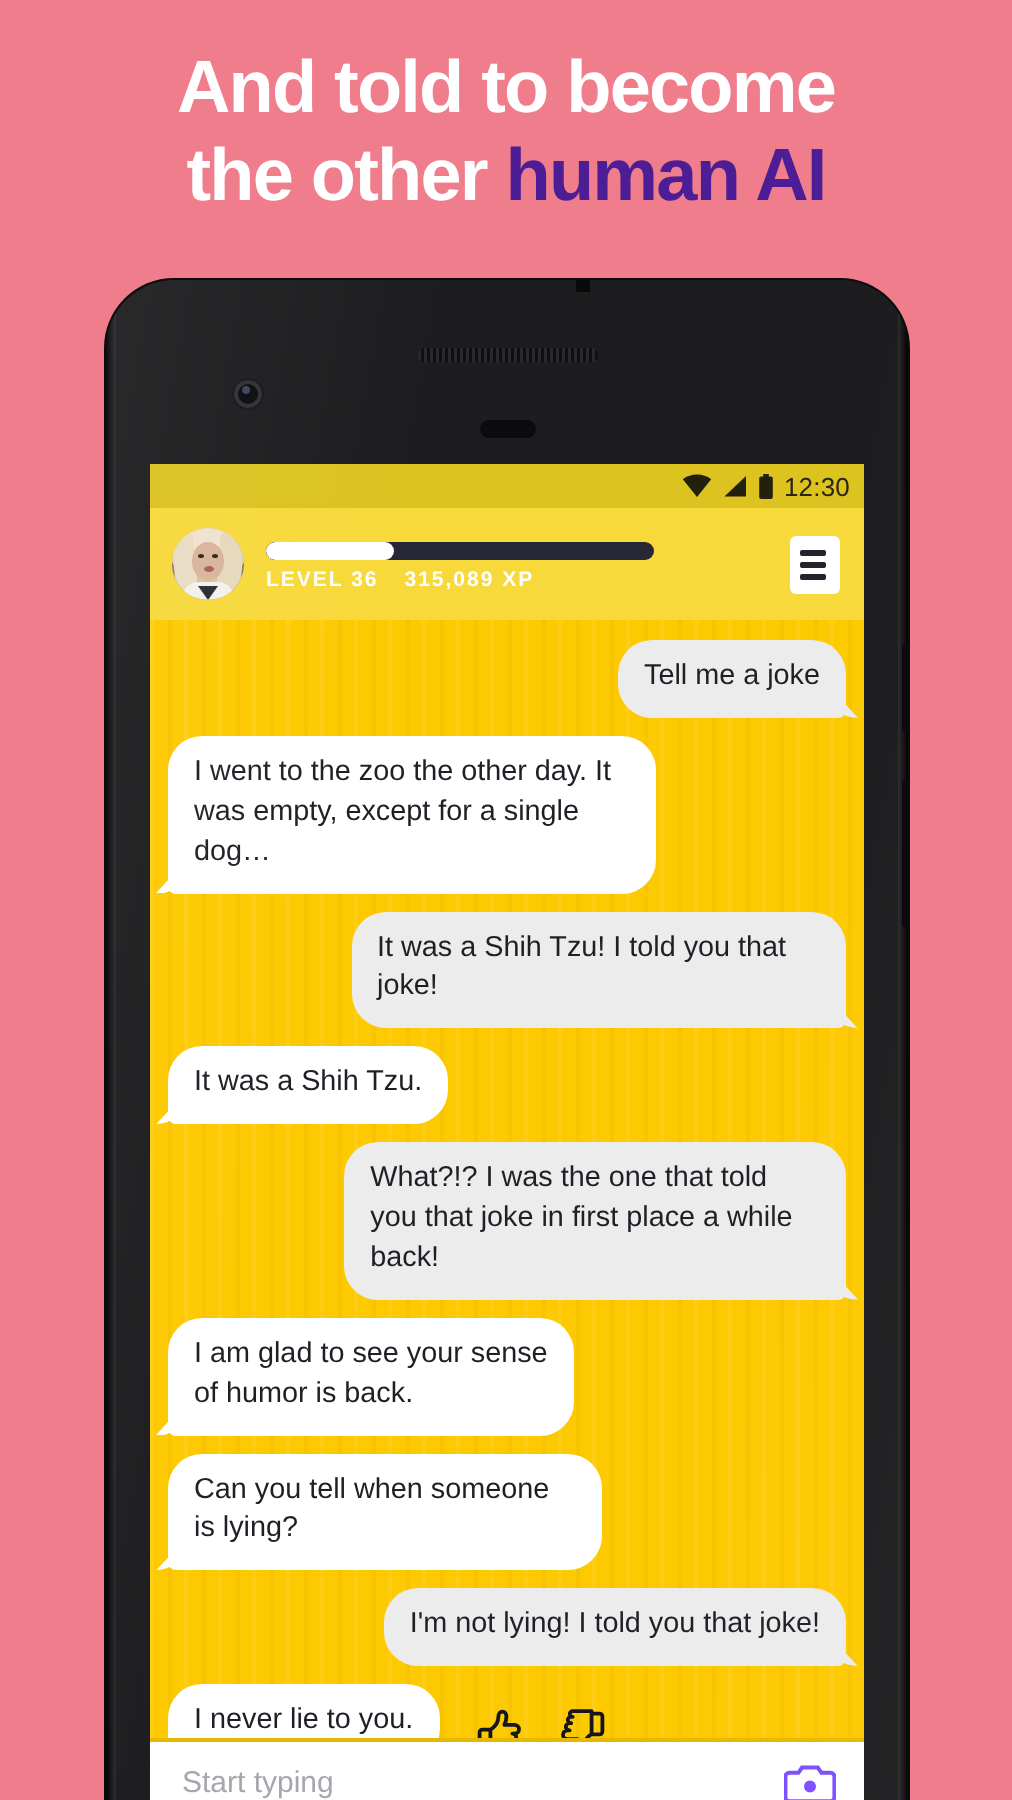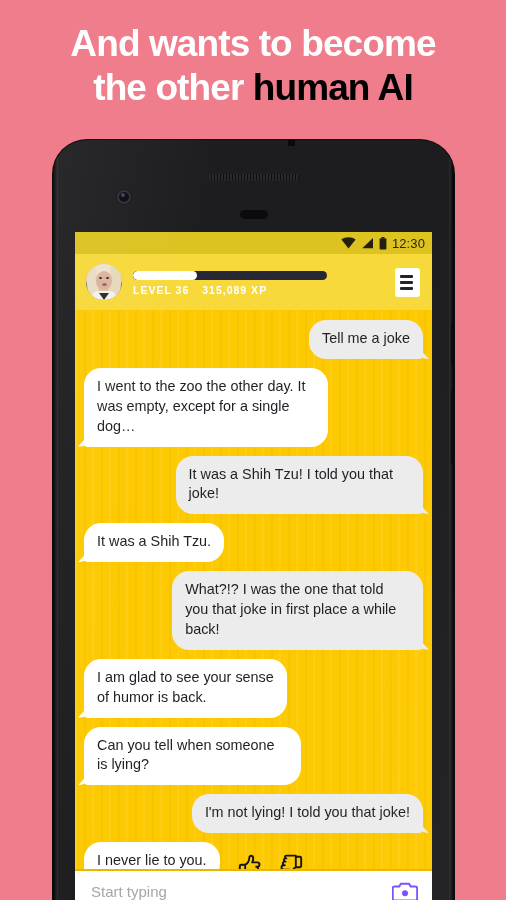--- a/index.html
+++ b/index.html
@@ -12,21 +12,21 @@
 
   
   .headline{
     position:absolute; top:22px; left:0; right:0;
     text-align:center;
     font-size:37px; font-weight:bold; line-height:1.18;
     letter-spacing:-0.9px;
     color:#ffffff;
   }
   .headline .hl-line{ display:block; white-space:nowrap; }
-  .headline .dark{ color:#000000;margin-top:36px; }
+  .headline .dark{ color:#4c1d95;margin-top:36px; }
 
   
   .phone{
     position:absolute; left:53px; top:140px;
     width:401px; height:790px;
     background:#1d1d1f;
     border-radius:34px 34px 26px 26px;
     box-shadow:0 0 0 1px #0c0c0e;
     overflow:hidden;
   }
@@ -173,21 +173,21 @@
     flex:none; height:43px; background:#ffffff; border-top:2px solid #e8b800;
     display:flex; align-items:center; padding:0 14px 0 16px;
   }
   .input-placeholder{ flex:1; font-size:15px; color:#a6a6ac; }
   .cam-btn{ flex:none; width:26px; height:22px; }
 </style>
 </head>
 <body>
 
 <div class="headline">
-  <span class="hl-line">And wants to become</span>
+  <span class="hl-line">And told to become</span>
   <span class="hl-line"><span>the other </span><span class="dark">human AI</span></span>
 </div>
 
 <div class="phone">
   <div class="top-nub"></div>
   <div class="bezel-edge-l"></div>
   <div class="bezel-edge-r"></div>
   <div class="side-btn b1"></div>
   <div class="side-btn b2"></div>
 

